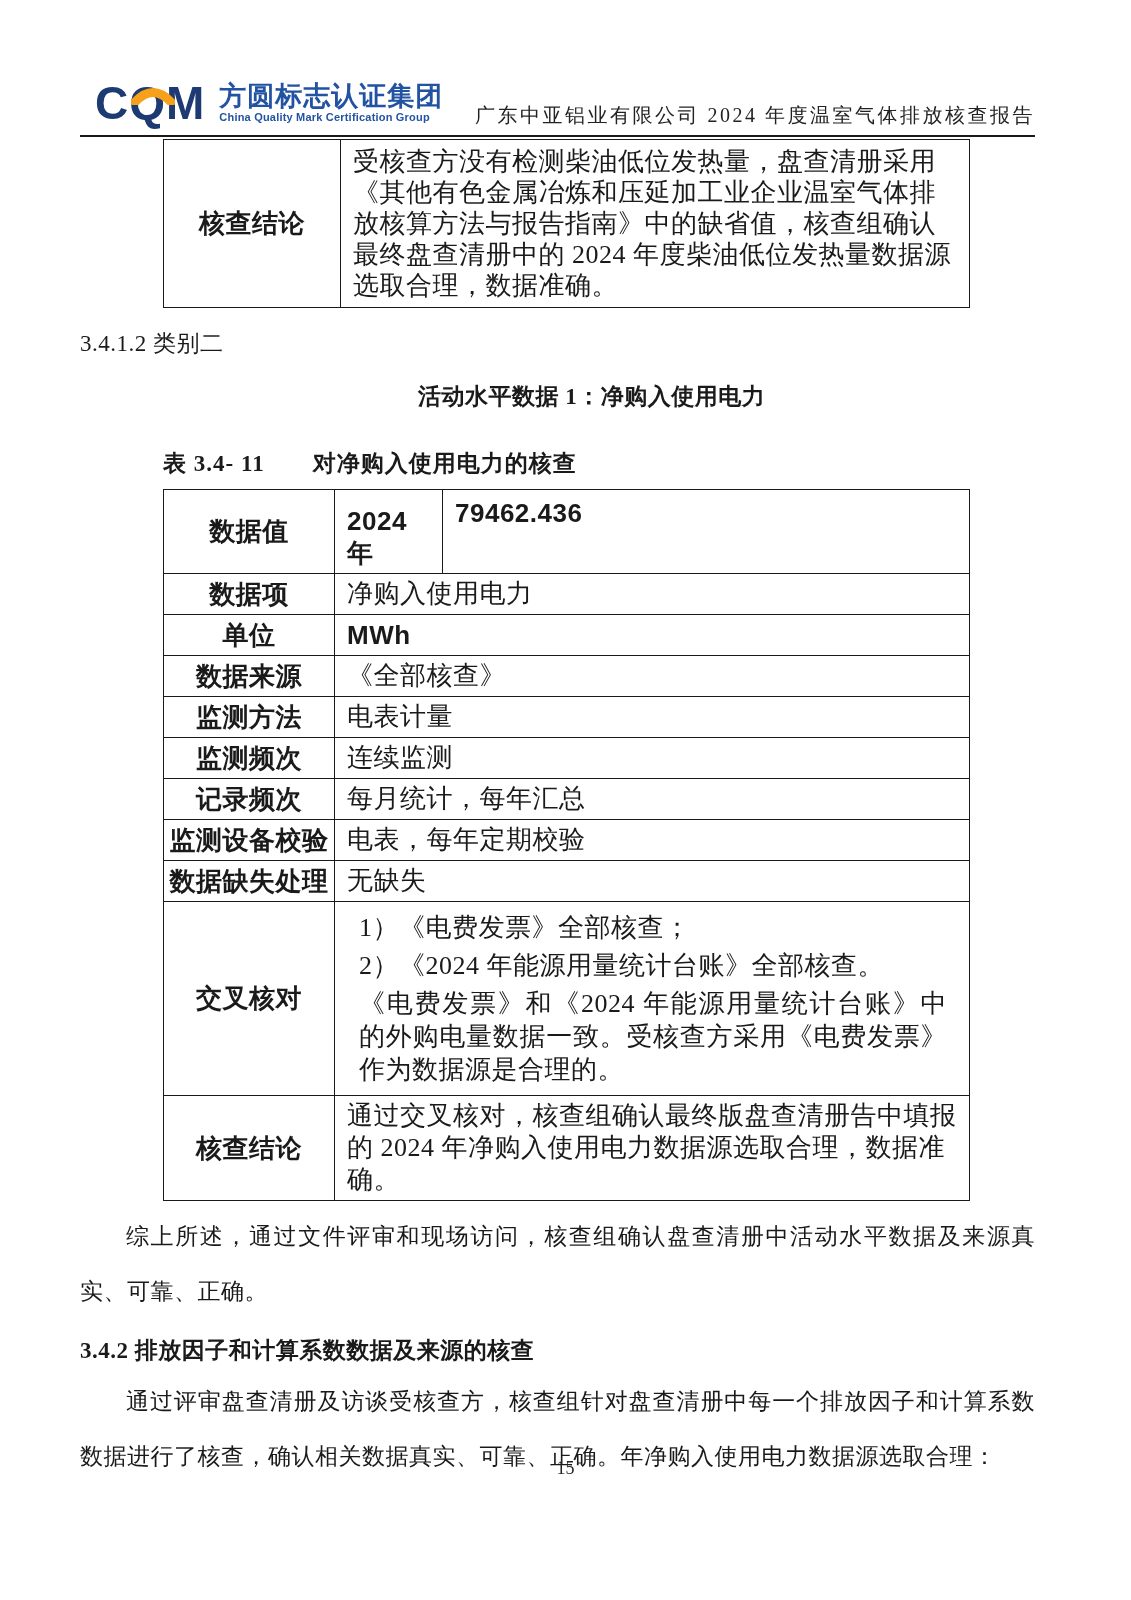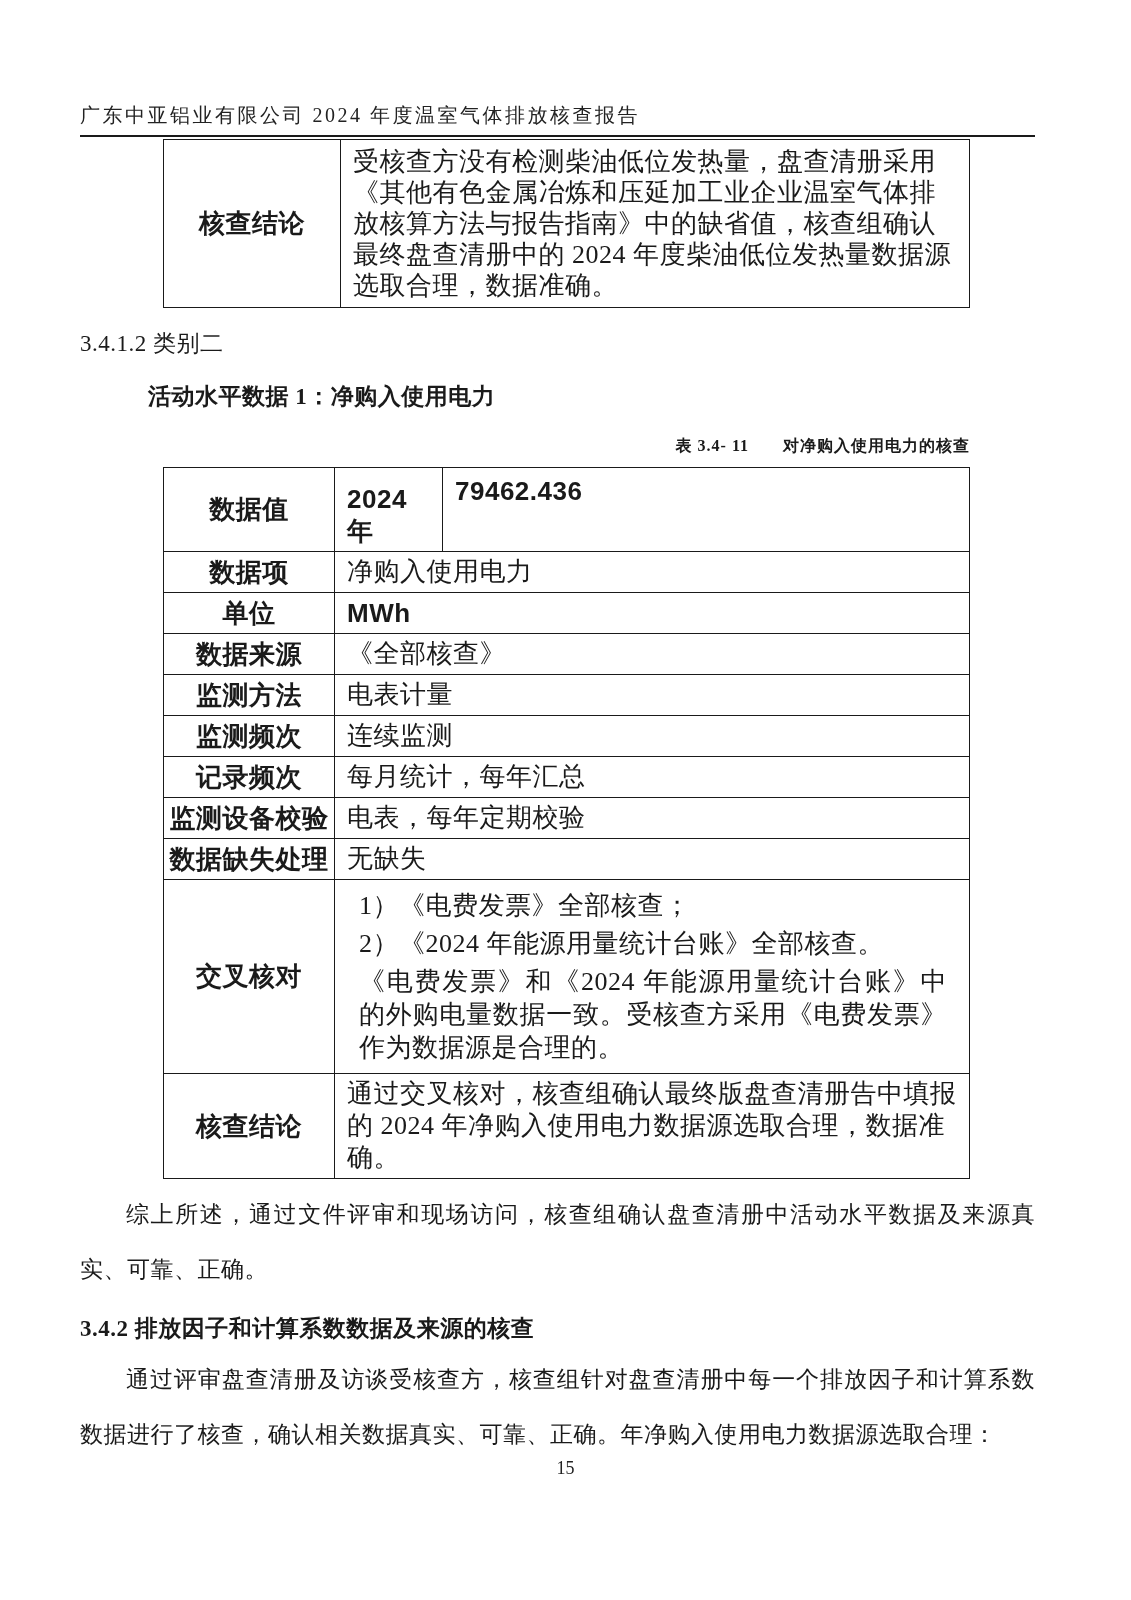--- a/index.html
+++ b/index.html
@@ -112,27 +112,28 @@
     font-size: 23px;
     font-weight: 400;
     margin: 20px 0 0 0;
     letter-spacing: 0.5px;
   }
   .subheading {
     font-size: 23px;
     font-weight: 700;
     margin: 22px 0 0 68px;
     letter-spacing: 0.5px;
+    text-align: center;
   }
   .table-caption {
-    font-size: 16px;
+    font-size: 23px;
     font-weight: 700;
     width: 807px;
-    margin: 24px 0 10px 83px;
-    text-align: right;
+    margin: 36px 0 10px 83px;
+    text-align: left;
     letter-spacing: 1px;
   }
 
   .para {
     font-size: 23px;
     line-height: 55px;
     text-indent: 2em;
     text-align: justify;
     letter-spacing: 0.5px;
     margin-top: 8px;
@@ -153,20 +154,34 @@
     font-size: 18px;
     color: #222;
   }
 </style>
 </head>
 <body>
 
 <div class="page">
 
   <div class="header">
+    <div class="logo">
+      <div class="logo-mark">
+        <span>CQM</span>
+        <span class="logo-arc">
+          <svg width="44" height="18" viewBox="0 0 44 18">
+            <path d="M4 15 Q 22 -4 40 15" fill="none" stroke="#f7a11a" stroke-width="9" stroke-linecap="round"></path>
+          </svg>
+        </span>
+      </div>
+      <div class="logo-names">
+        <div class="logo-cn">方圆标志认证集团</div>
+        <div class="logo-en">China Quality Mark Certification Group</div>
+      </div>
+    </div>
     <div class="report-title">广东中亚铝业有限公司 2024 年度温室气体排放核查报告</div>
   </div>
 
   <div class="content">
 
     <table class="vtable carryover">
       <colgroup>
           <col style="width:177px">
           <col>
         </colgroup>

